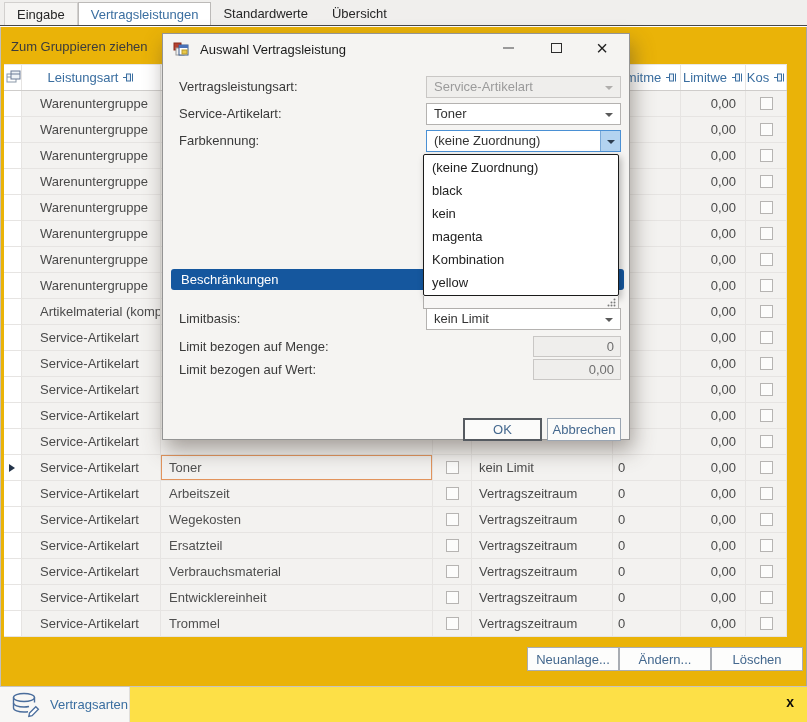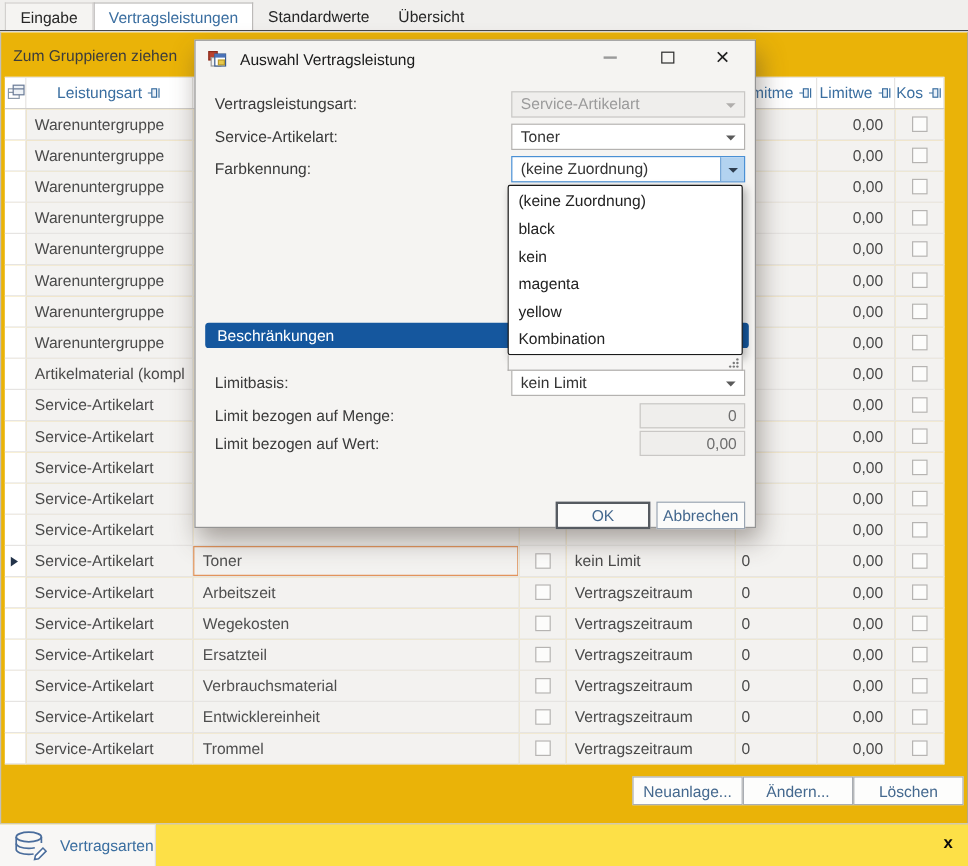--- a/index.html
+++ b/index.html
@@ -18,21 +18,21 @@
   
   .table{position:absolute;left:3px;top:37px;width:783px;}
   .thead{display:flex;height:25px;border-top:1px solid #e9e7e5;border-bottom:1px solid #cfcdcb;background:#fff;}
   .th{box-sizing:border-box;border-right:1px solid #e6e4e2;display:flex;align-items:center;
       justify-content:center;gap:5px;color:var(--accent);overflow:hidden;white-space:nowrap;}
   .th.ind{justify-content:flex-start;padding-left:2px;}
   .tr{display:flex;height:26px;}
   .td{box-sizing:border-box;border-right:1px solid #e6e4e2;border-bottom:1px solid #e6e4e2;
       background:#f3f2f0;line-height:25px;overflow:hidden;white-space:nowrap;}
   .td.ind{background:#fff;position:relative;}
-  .td.c-art{padding-left:7px;}
+  .td.c-art{padding-left:18px;}
   .td.c-name{padding-left:8px;color:#4f4f4f;}
   .td.c-basis{padding-left:7px;}
   .td.c-menge{padding-left:5px;}
   .td.c-wert{text-align:right;padding-right:9px;}
   .td.c-chk,.td.c-kos{display:flex;align-items:center;justify-content:center;}
   .cb{width:13px;height:13px;border:1px solid #b6b4b2;background:#fcfcfb;display:inline-block;box-sizing:border-box;}
   .marker{position:absolute;left:5px;top:9px;width:0;height:0;border-left:6px solid #23344a;
           border-top:4px solid transparent;border-bottom:4px solid transparent;}
   .focus-cell{box-shadow:inset 0 0 0 1px var(--focus);}
   
@@ -477,22 +477,22 @@
 
     <div class="dlg-btn dlg-ok">OK</div>
     <div class="dlg-btn dlg-cancel">Abbrechen</div>
 
     <div class="dropdown">
       <div class="dd-list">
           <div class="dd-item">(keine Zuordnung)</div>
           <div class="dd-item">black</div>
           <div class="dd-item">kein</div>
           <div class="dd-item">magenta</div>
+          <div class="dd-item">Kombination</div>
           <div class="dd-item">yellow</div>
-          <div class="dd-item">Kombination</div>
         </div>
       <div class="dd-grip">
         <svg width="11" height="11" viewBox="0 0 11 11" style="position:absolute;right:1px;bottom:0">
           <circle cx="8.5" cy="2.5" r="1" fill="#7a7a7a"></circle>
             <circle cx="5.5" cy="5.5" r="1" fill="#7a7a7a"></circle>
           <circle cx="8.5" cy="5.5" r="1" fill="#7a7a7a"></circle>
             <circle cx="2.5" cy="8.5" r="1" fill="#7a7a7a"></circle>
           <circle cx="5.5" cy="8.5" r="1" fill="#7a7a7a"></circle>
             <circle cx="8.5" cy="8.5" r="1" fill="#7a7a7a"></circle>
         </svg>

